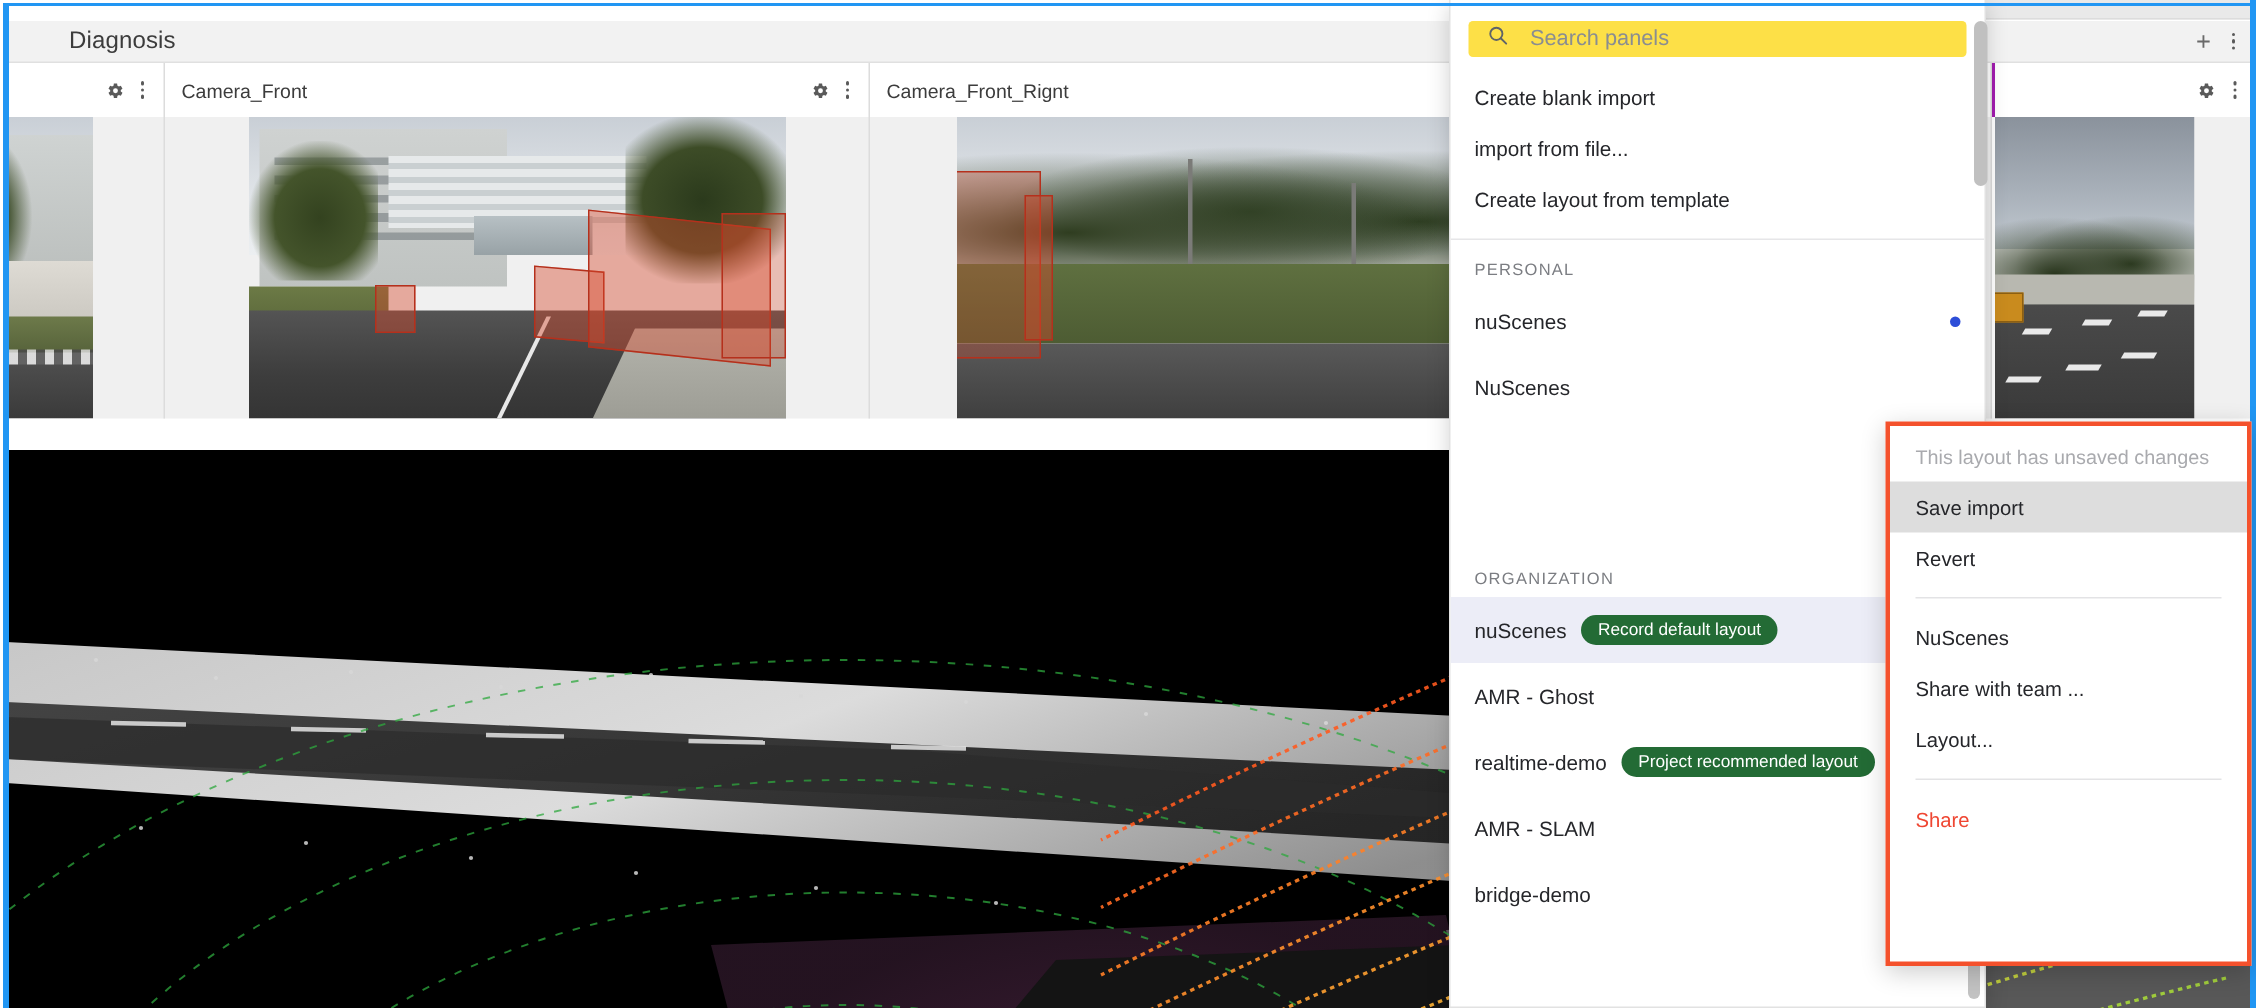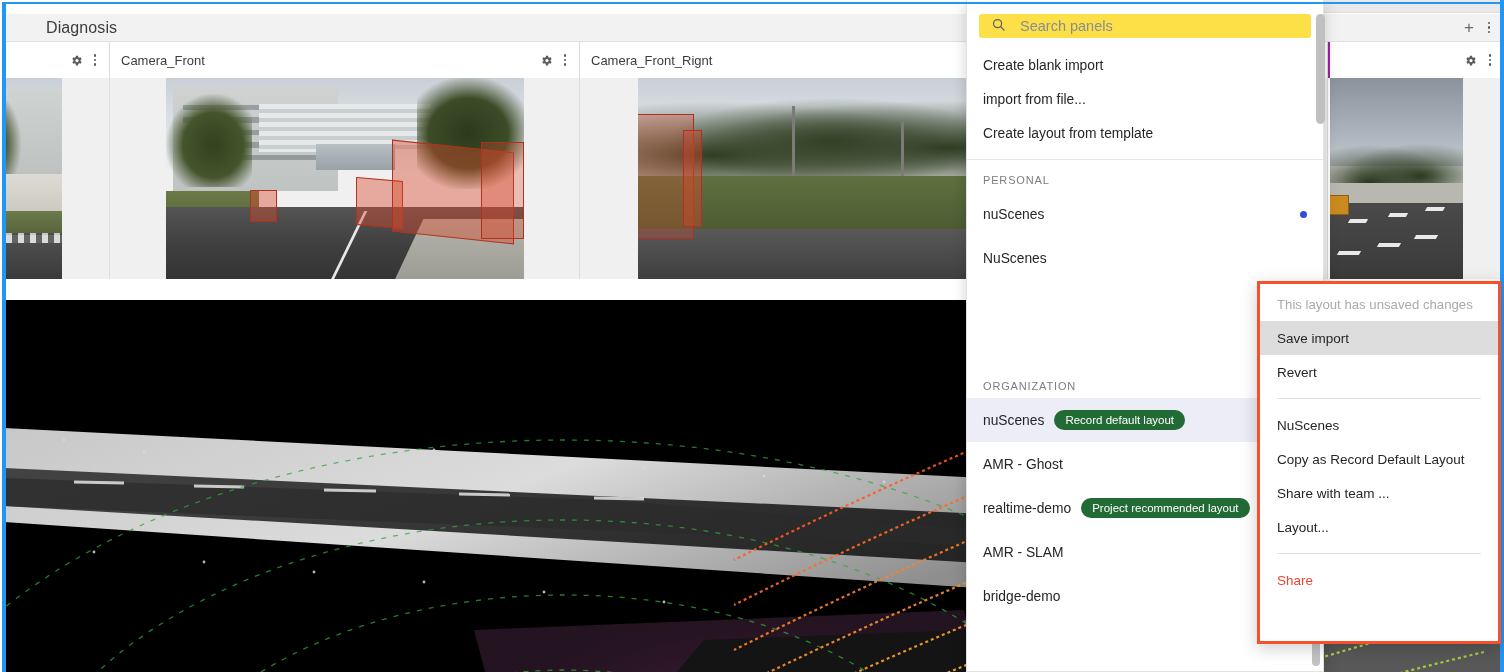--- a/index.html
+++ b/index.html
@@ -600,23 +600,20 @@
     <div class="ctx-item">
       <span>Revert</span>
     </div>
 
     <div class="ctx-sep"></div>
 
     <div class="ctx-item">
       <span>NuScenes</span>
     </div>
     <div class="ctx-item">
-      <span>Copy as Record Default Layout</span>
-    </div>
-    <div class="ctx-item">
       <span>Share with team ...</span>
     </div>
     <div class="ctx-item">
       <span>Layout...</span>
     </div>
 
     <div class="ctx-sep"></div>
 
     <div class="ctx-item danger">
       <span>Share</span>

